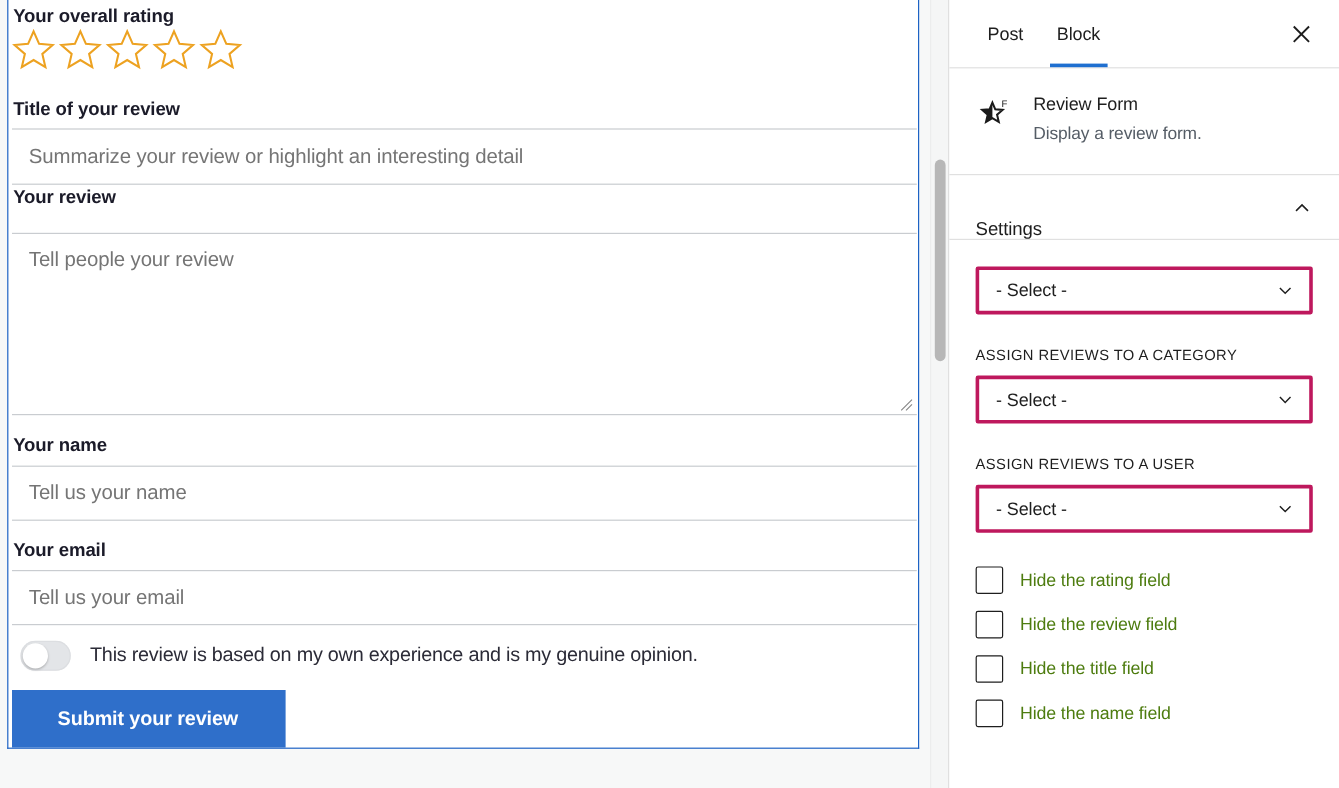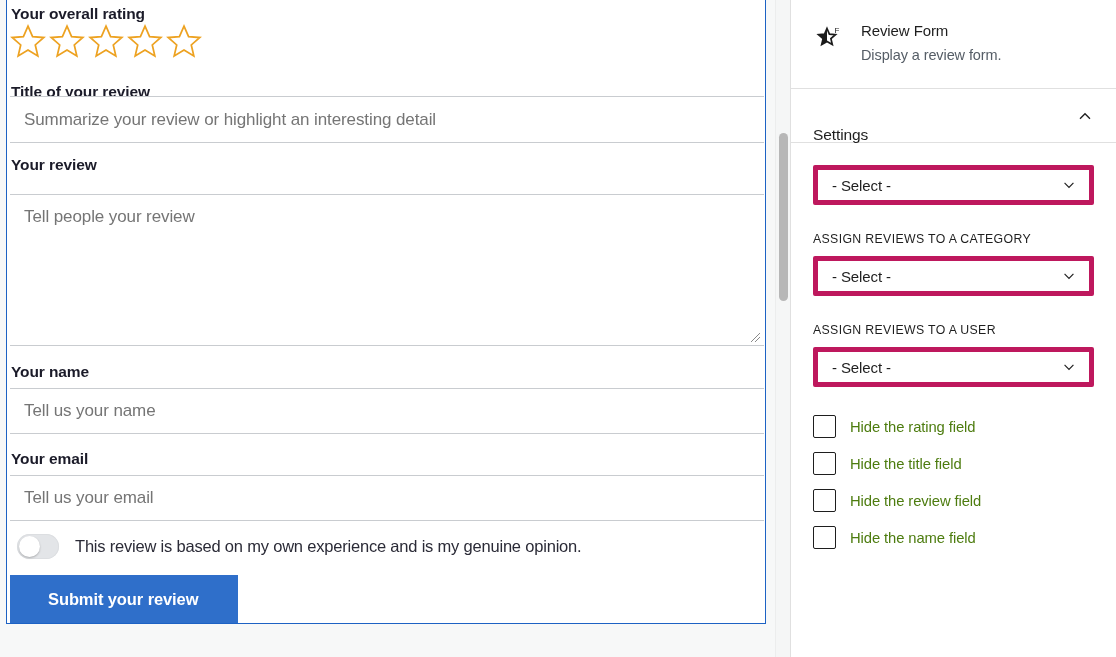--- a/index.html
+++ b/index.html
@@ -253,21 +253,21 @@
 
   .ctrl-label {
     font-size: 12.3px;
     color: #1e1e1e;
     text-transform: uppercase;
     letter-spacing: 0.35px;
     margin-bottom: 10px;
   }
   .select-ctrl {
     height: 40px;
-    border: 5px solid #be185d;
+    border: 3px solid #be185d;
     border-radius: 2px;
     display: flex;
     align-items: center;
     justify-content: space-between;
     padding: 0 12px 0 14px;
     font-size: 15px;
     color: #1e1e1e;
     background: #fff;
     cursor: pointer;
     letter-spacing: -0.1px;
@@ -320,21 +320,21 @@
           <svg class="star-svg" width="38" height="38" viewBox="0 0 24 24">
             <path d="M12 2.6 L14.9 9.2 L22 9.8 L16.6 14.5 L18.2 21.4 L12 17.7 L5.8 21.4 L7.4 14.5 L2 9.8 L9.1 9.2 Z" fill="none" stroke="#eda221" stroke-width="1.1" stroke-linejoin="miter"></path>
           </svg>
           <svg class="star-svg" width="38" height="38" viewBox="0 0 24 24">
             <path d="M12 2.6 L14.9 9.2 L22 9.8 L16.6 14.5 L18.2 21.4 L12 17.7 L5.8 21.4 L7.4 14.5 L2 9.8 L9.1 9.2 Z" fill="none" stroke="#eda221" stroke-width="1.1" stroke-linejoin="miter"></path>
           </svg>
         </div>
 
         <div style="position:absolute;left:4px;top:84px;" class="field-label">Title of your review</div>
 
-        <div class="inputbox" style="position:absolute;left:3px;top:96px;width:754px;height:47px;">
+        <div class="inputbox" style="position:absolute;left:3px;top:107px;width:754px;height:47px;">
           <span class="placeholder">Summarize your review or highlight an interesting detail</span>
         </div>
 
         <div style="position:absolute;left:4px;top:157px;" class="field-label">Your review</div>
 
         <div class="textarea-box" style="position:absolute;left:3px;top:194px;width:754px;height:152px;">
           <span class="placeholder">Tell people your review</span>
           <svg class="resize-grip" viewBox="0 0 12 12">
             <path d="M11 2 L2 11 M11 6 L6 11" stroke="#8a8a8a" stroke-width="1" fill="none"></path>
           </svg>
@@ -364,20 +364,29 @@
       </div>
     </div>
 
     <div class="editor-scrollbar">
       <div class="editor-scroll-thumb"></div>
     </div>
   </div>
 
   <div class="sidebar">
 
+    <div class="tabbar">
+      <div class="tab">Post</div>
+      <div class="tab active">Block</div>
+      <button class="close-btn">
+        <svg width="17" height="17" viewBox="0 0 16 16">
+          <path d="M2 2 L14 14 M14 2 L2 14" stroke="#1e1e1e" stroke-width="1.5" fill="none"></path>
+        </svg>
+      </button>
+    </div>
 
     <div class="block-card">
       <div class="block-icon">
         <svg width="32" height="32" viewBox="0 0 32 32">
           <path d="M13 5.5 L15.4 11.1 L21.5 11.6 L16.9 15.6 L18.3 21.5 L13 18.4 L7.7 21.5 L9.1 15.6 L4.5 11.6 L10.6 11.1 Z" fill="none" stroke="#1b1b1b" stroke-width="1.7" stroke-linejoin="miter"></path>
           <path d="M13 5.5 L13 18.4 L7.7 21.5 L9.1 15.6 L4.5 11.6 L10.6 11.1 Z" fill="#1b1b1b"></path>
           <text x="20.5" y="9.5" font-size="8" font-family="'Liberation Sans', sans-serif" fill="#1b1b1b">F</text>
         </svg>
       </div>
       <div>
@@ -424,25 +433,25 @@
         </div>
       </div>
 
       <div style="margin-top:-6px;">
         <div class="checkbox-row">
           <div class="cbox"></div>
           <span class="cbox-label">Hide the rating field</span>
         </div>
         <div class="checkbox-row">
           <div class="cbox"></div>
-          <span class="cbox-label">Hide the title field</span>
+          <span class="cbox-label">Hide the review field</span>
         </div>
         <div class="checkbox-row">
           <div class="cbox"></div>
-          <span class="cbox-label">Hide the review field</span>
+          <span class="cbox-label">Hide the title field</span>
         </div>
         <div class="checkbox-row">
           <div class="cbox"></div>
           <span class="cbox-label">Hide the name field</span>
         </div>
       </div>
 
     </div>
   </div>
 </div>

